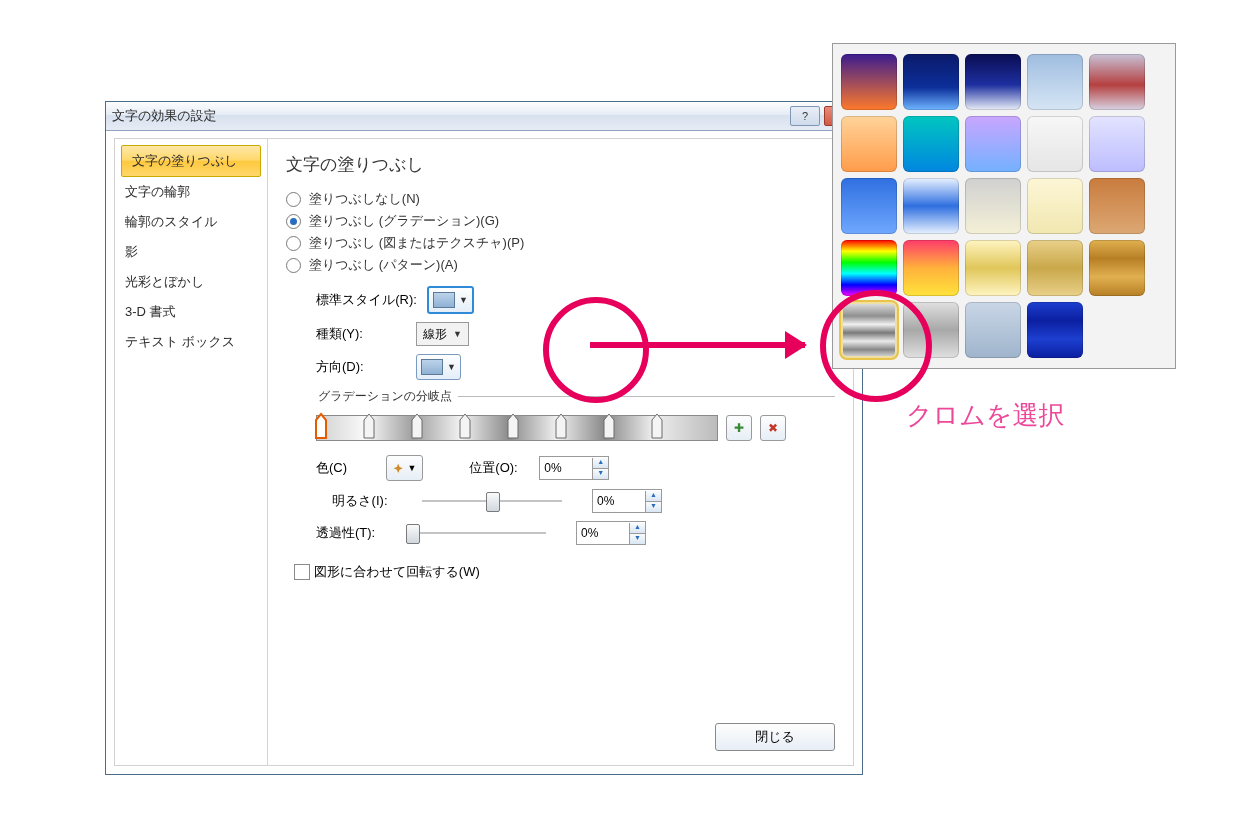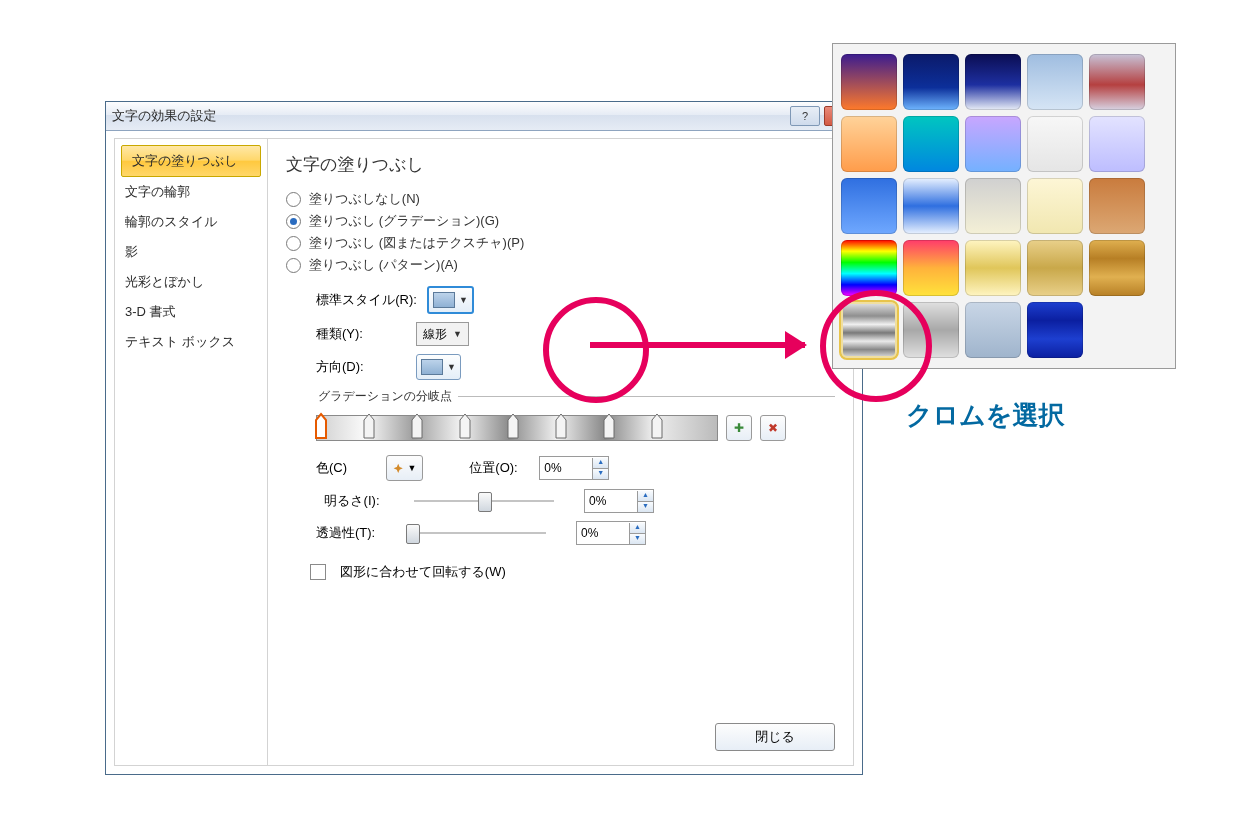--- a/index.html
+++ b/index.html
@@ -97,21 +97,21 @@
   .paint-btn .bucket { color:#d38a2a; font-size:13px; }
   .paint-btn .caret { font-size:9px; }
 
   .slider { position:relative; width:140px; height:8px; }
   .slider .rail { position:absolute; left:0; right:0; top:3px; height:2px; background:#c4c4c4; }
   .slider .thumb {
     position:absolute; top:-5px; width:12px; height:18px; background:linear-gradient(#fafafa,#d0d7df);
     border:1px solid #7a7a7a; border-radius:2px;
   }
 
-  .chk-row { display:flex; align-items:center; gap:14px; margin:12px 0 0 24px; font-size:13px; }
+  .chk-row { display:flex; align-items:center; gap:4px; margin:12px 0 0 8px; font-size:13px; }
   .chk { width:14px; height:14px; border:1px solid #8a8a8a; background:#fff; }
 
   .close-btn {
     position:absolute; right:18px; bottom:14px; width:118px; height:26px;
     border:1px solid #8a8a8a; border-radius:3px; background:linear-gradient(#fdfdfd,#e7eef6);
     font-size:13px; display:flex; align-items:center; justify-content:center;
   }
 
   
   .flyout {
@@ -125,21 +125,21 @@
 
   
   .annot-circle {
     position:absolute; border:6px solid #e6005c; border-radius:50%;
   }
   .annot-arrow { position:absolute; height:6px; background:#e6005c; }
   .annot-arrow::after {
     content:""; position:absolute; right:-2px; top:-11px; width:0; height:0;
     border-left:22px solid #e6005c; border-top:14px solid transparent; border-bottom:14px solid transparent;
   }
-  .annot-text { position:absolute; font-size:26px; font-weight:bold; color:#0369a1; }
+  .annot-text { position:absolute; font-size:26px; font-weight:normal; color:#ec4899; }
 </style>
 </head>
 <body>
 
 <div class="dialog">
   <div class="title-bar">
     <span class="title-text">文字の効果の設定</span>
     <div class="title-btn">
         <span>?</span>
       </div>
@@ -248,21 +248,21 @@
           <label style="min-width:60px; margin-left:36px">位置(O):</label>
           <div class="spin">
             <input value="0%" style="">
             <div class="btns">
                 <span>▲</span>
                 <span>▼</span>
               </div>
           </div>
         </div>
 
-        <div class="opt-row" style="margin-left:8px">
+        <div class="opt-row" style="margin-left:16px">
           <label style="min-width:80px">明るさ(I):</label>
           <div class="slider">
               <div class="rail"></div>
               <div class="thumb" style="left:64px"></div>
             </div>
           <div class="spin" style="margin-left:20px">
             <input value="0%" style="">
             <div class="btns">
                 <span>▲</span>
                 <span>▼</span>

